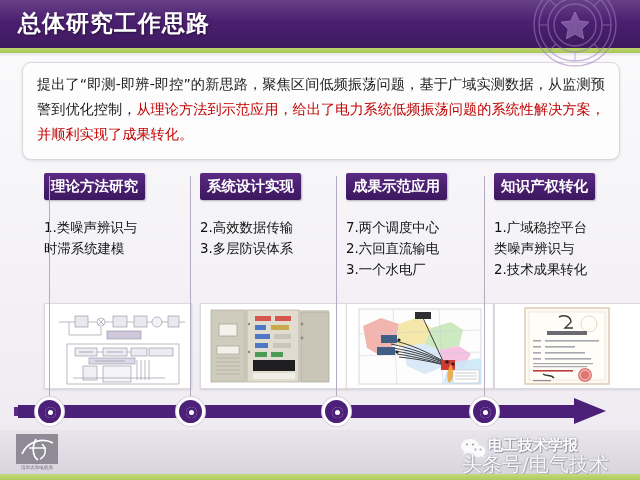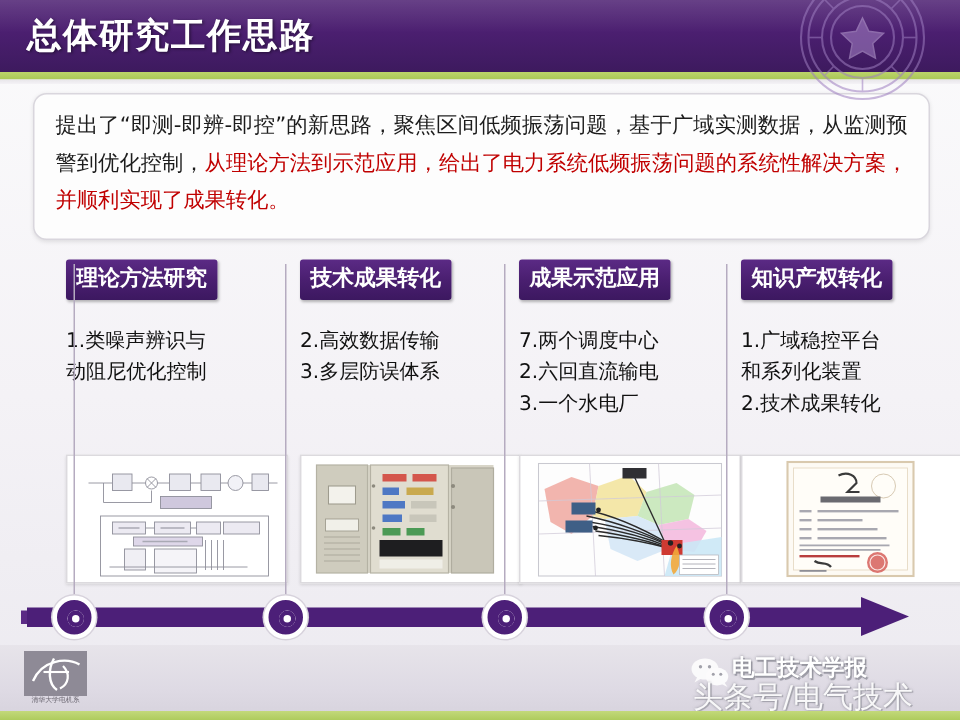--- a/index.html
+++ b/index.html
@@ -146,21 +146,21 @@
   <div class="introbox">
     <div class="introtext"><span>提出了“即测-即辨-即控”的新思路，聚焦区间低频振荡问题，基于广域实测数据，从监测预警到优化控制，</span><span class="hl">从理论方法到示范应用，给出了电力系统低频振荡问题的系统性解决方案，并顺利实现了成果转化。</span></div>
   </div>
 
   <div class="cols">
 
     <div class="col c0">
       <div class="coltitle">理论方法研究</div>
       <div class="colbody">
         <div>1.类噪声辨识与</div>
-        <div>动阻尼优化控制</div>
+        <div>时滞系统建模</div>
       </div>
       <div class="thumb">
         <svg width="146" height="84" viewBox="0 0 146 84">
           <rect width="146" height="84" fill="#ffffff"></rect>
           <g stroke="#8f8f9a" stroke-width="0.6" fill="none">
             <line x1="14" y1="18" x2="30" y2="18"></line>
             <rect x="30" y="12" width="13" height="11" fill="#e9e9f0"></rect>
             <line x1="43" y1="18" x2="52" y2="18"></line>
             <circle cx="56" cy="18" r="4"></circle>
             <line x1="53" y1="15" x2="59" y2="21"></line>
@@ -195,21 +195,21 @@
           <g fill="#a9a9b4">
             <rect x="34" y="47.5" width="14" height="1"></rect>
             <rect x="62" y="47.5" width="16" height="1"></rect>
             <rect x="50" y="56.5" width="30" height="1"></rect>
           </g>
         </svg>
       </div>
     </div>
 
     <div class="col c1">
-      <div class="coltitle">技术成果转化</div>
+      <div class="coltitle">系统设计实现</div>
       <div class="colbody">
         <div>2.高效数据传输</div>
         <div>3.多层防误体系</div>
       </div>
       <div class="thumb">
         <svg width="146" height="84" viewBox="0 0 146 84">
           <rect width="146" height="84" fill="#ffffff"></rect>
           <rect x="10" y="6" width="118" height="72" fill="#d8d5c8"></rect>
           <rect x="10" y="6" width="34" height="72" fill="#cfccbe" stroke="#b5b2a4" stroke-width="0.8"></rect>
           <rect x="46" y="6" width="52" height="72" fill="#e0ddd0" stroke="#b5b2a4" stroke-width="0.8"></rect>
@@ -297,21 +297,21 @@
             <line x1="108" y1="75" x2="130" y2="75"></line>
           </g>
         </svg>
       </div>
     </div>
 
     <div class="col c3">
       <div class="coltitle">知识产权转化</div>
       <div class="colbody">
         <div>1.广域稳控平台</div>
-        <div>和系列化装置</div>
+        <div>类噪声辨识与</div>
         <div>2.技术成果转化</div>
       </div>
       <div class="thumb">
         <svg width="146" height="84" viewBox="0 0 146 84">
           <rect width="146" height="84" fill="#ffffff"></rect>
           <rect x="30" y="4" width="84" height="76" fill="#fdfaf4" stroke="#d9c9ae" stroke-width="1.4"></rect>
           <rect x="34" y="8" width="76" height="68" fill="#fffdf8" stroke="#e6dac4" stroke-width="0.6"></rect>
           <g fill="none" stroke="#c9b89c" stroke-width="0.5">
             <circle cx="94" cy="20" r="8"></circle>
           </g>

